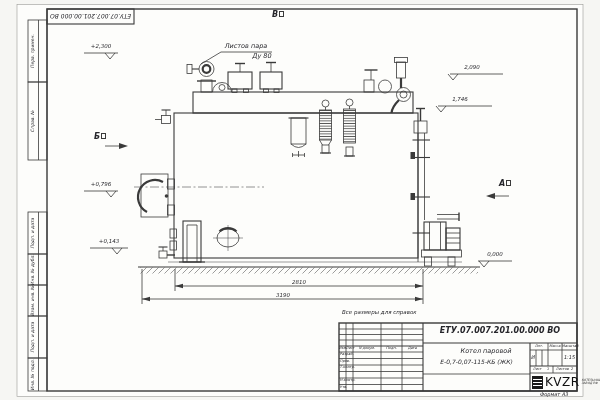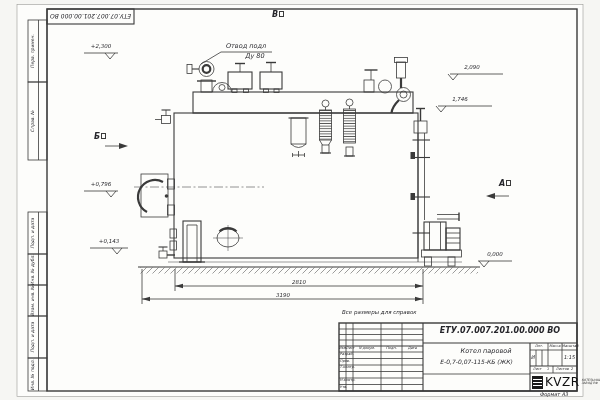--- a/index.html
+++ b/index.html
@@ -310,22 +310,22 @@
 <div class="lbl fs8" style="left:94px;top:133px;"><span>Б</span><span class="refbox"></span></div>
 <div class="lbl fs8" style="left:499px;top:180px;"><span>А</span><span class="refbox"></span></div>
 
 <div class="lbl fs55 ctr" style="left:84px;top:44px;width:34px;">+2,300</div>
 <div class="lbl fs55 ctr" style="left:452px;top:65px;width:40px;">2,090</div>
 <div class="lbl fs55 ctr" style="left:440px;top:97px;width:40px;">1,746</div>
 <div class="lbl fs55 ctr" style="left:84px;top:182px;width:34px;">+0,796</div>
 <div class="lbl fs55 ctr" style="left:90px;top:239px;width:38px;">+0,143</div>
 <div class="lbl fs55 ctr" style="left:478px;top:252px;width:34px;">0,000</div>
 
-<div class="lbl fs65 ctr" style="left:218px;top:43px;width:56px;">Отвод подл</div>
-<div class="lbl fs65 ctr" style="left:227px;top:53px;width:56px;">Ду 80</div>
+<div class="lbl fs65 ctr" style="left:218px;top:43px;width:56px;">Листов пара</div>
+<div class="lbl fs65 ctr" style="left:234px;top:53px;width:56px;">Ду 80</div>
 
 <div class="lbl fs55 ctr" style="left:274px;top:279.5px;width:50px;">2810</div>
 <div class="lbl fs55 ctr" style="left:258px;top:292.5px;width:50px;">3190</div>
 
 <div class="lbl fs55" style="left:342px;top:310px;">Все размеры для справок</div>
 
 <div class="lbl fs8 ctr" style="left:423px;top:327px;width:154px;">ЕТУ.07.007.201.00.000 ВО</div>
 <div class="lbl fs65 ctr" style="left:423px;top:348px;width:126px;">Котел паровой</div>
 <div class="lbl fs6 ctr" style="left:423px;top:359px;width:107px;">Е-0,7-0,07-115-КБ (ЖК)</div>
 

